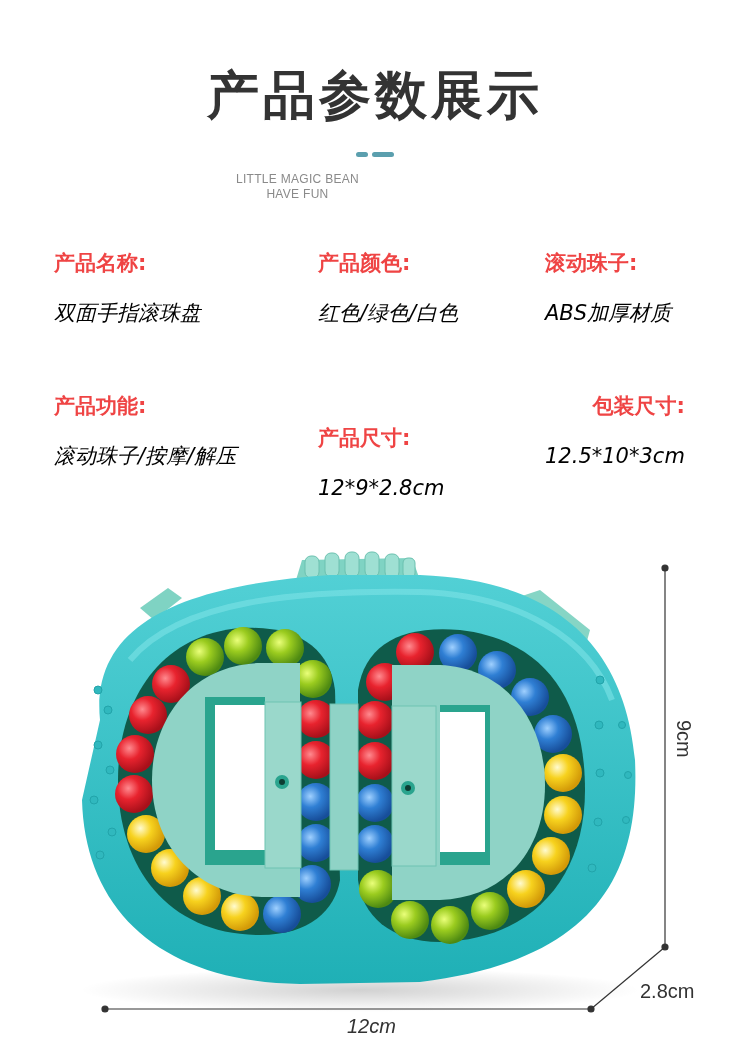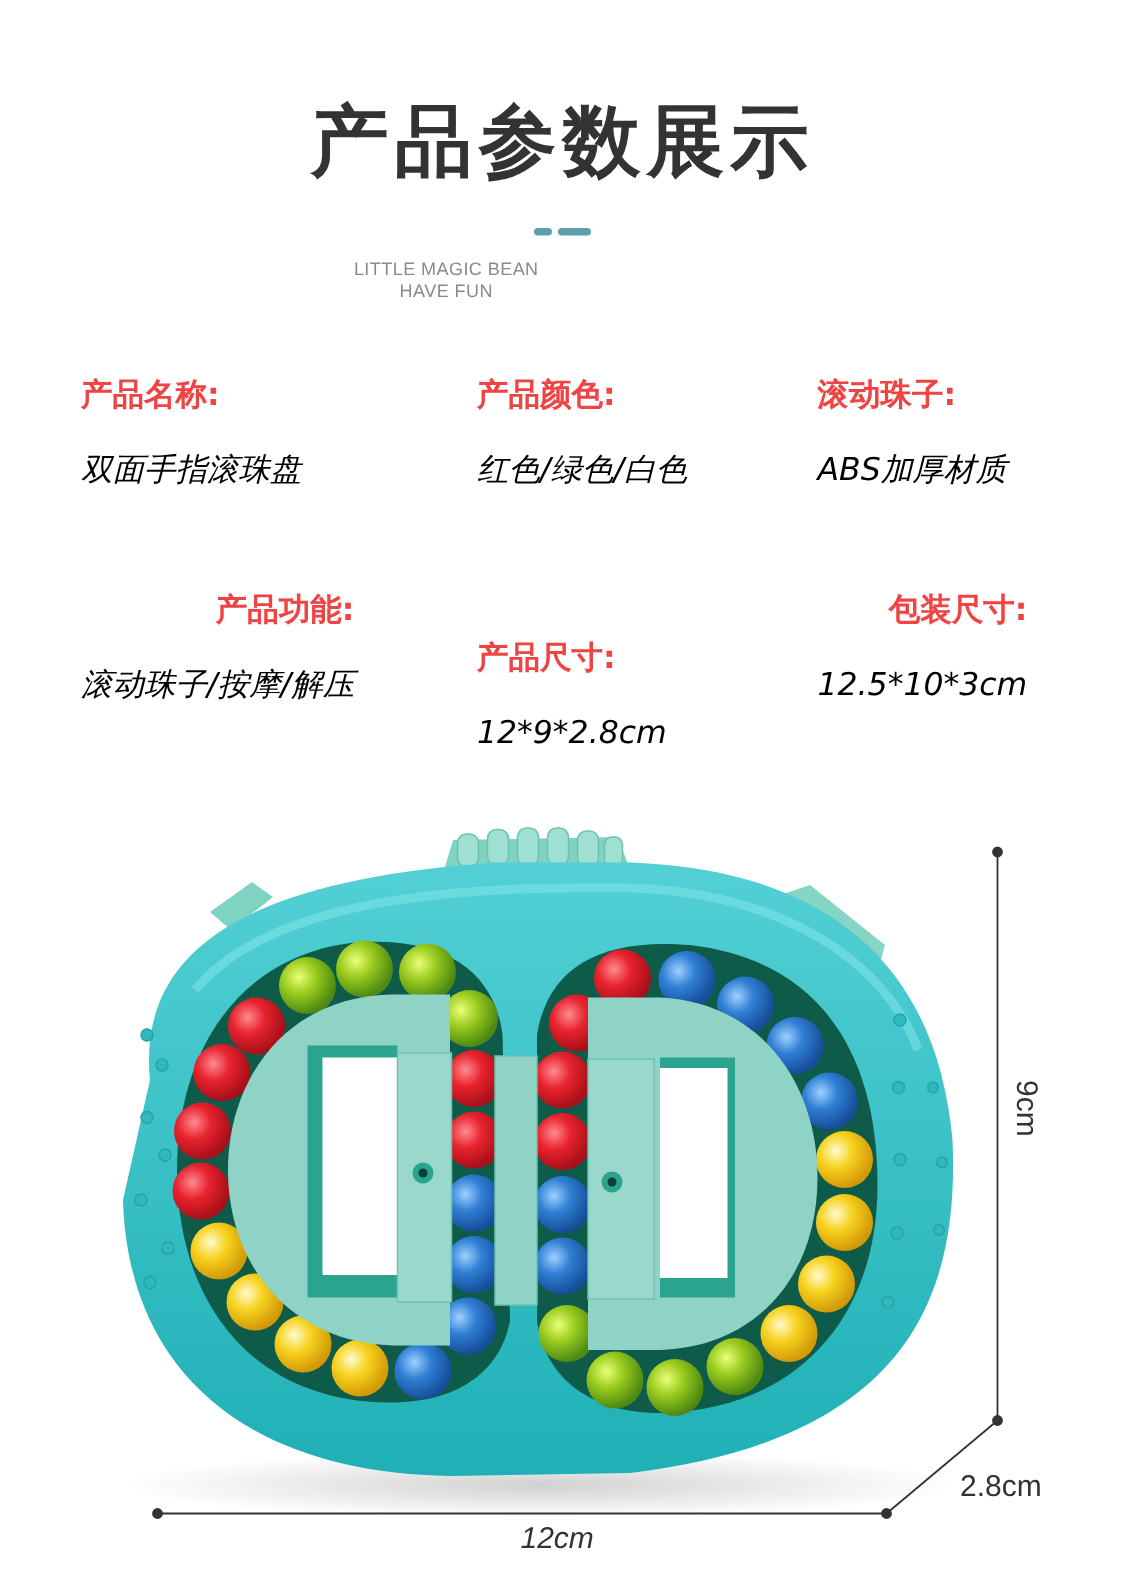--- a/index.html
+++ b/index.html
@@ -36,21 +36,21 @@
   <div class="value">双面手指滚珠盘</div>
 </div>
 <div class="spec" style="left:318px;top:249px;">
   <div class="label">产品颜色:</div>
   <div class="value">红色/绿色/白色</div>
 </div>
 <div class="spec" style="left:545px;top:249px;">
   <div class="label">滚动珠子:</div>
   <div class="value">ABS加厚材质</div>
 </div>
-<div class="spec" style="left:54px;top:392px;text-align:right;">
+<div class="spec" style="left:54px;top:392px;">
   <div class="label">产品功能:</div>
   <div class="value">滚动珠子/按摩/解压</div>
 </div>
 <div class="spec" style="left:318px;top:392px;margin-top:32px;">
   <div class="label">产品尺寸:</div>
   <div class="value">12*9*2.8cm</div>
 </div>
 <div class="spec" style="left:545px;top:392px;text-align:right;">
   <div class="label">包装尺寸:</div>
   <div class="value">12.5*10*3cm</div>

